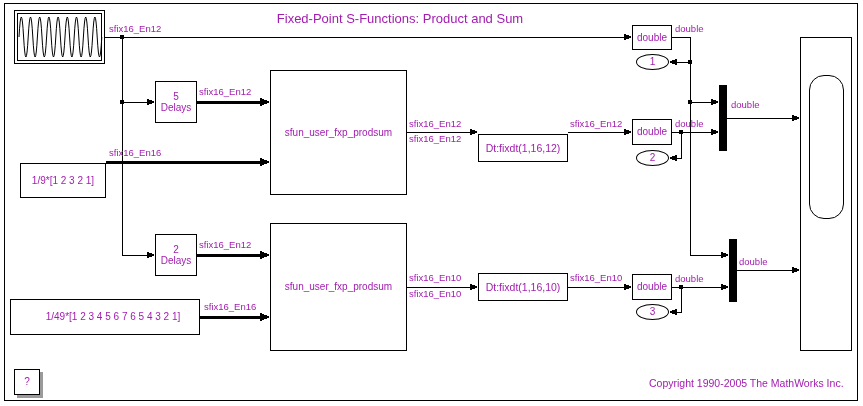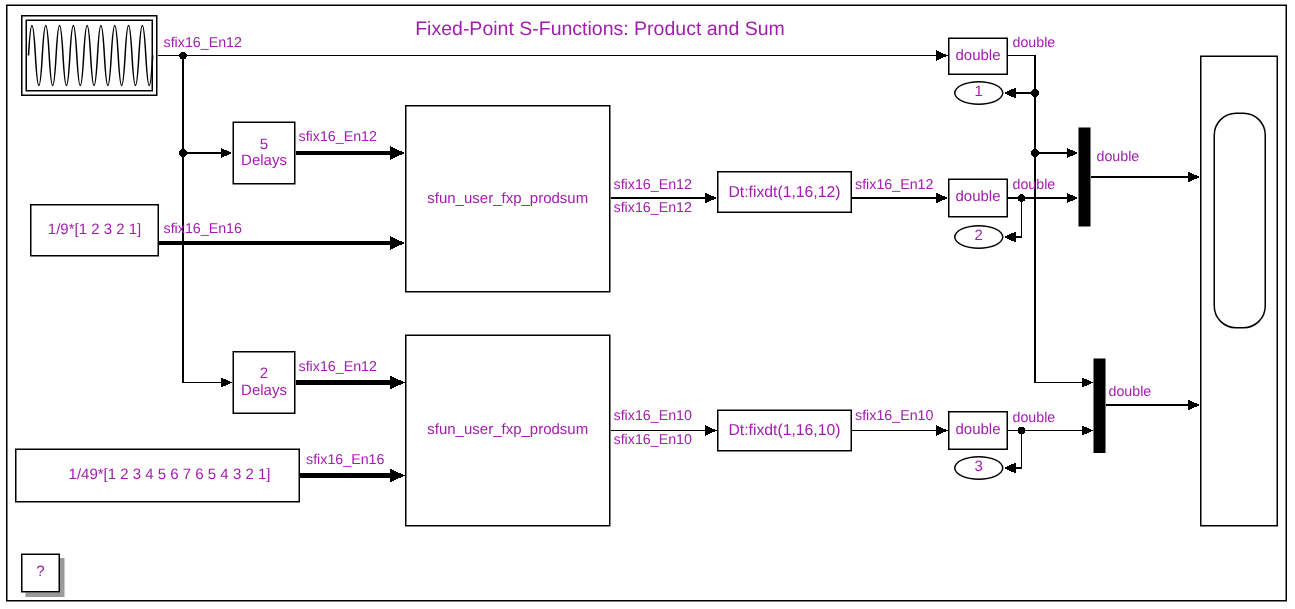--- a/index.html
+++ b/index.html
@@ -82,20 +82,21 @@
       <circle cx="122" cy="37" r="2.5"></circle>
       <circle cx="122" cy="102" r="2.5"></circle>
       <circle cx="690" cy="62" r="2.5"></circle>
       <circle cx="690" cy="102" r="2.5"></circle>
       <circle cx="681" cy="132" r="2.5"></circle>
       <circle cx="681" cy="287" r="2.5"></circle>
     </g>
   </svg>
 
   <div class="title">Fixed-Point S-Functions: Product and Sum</div>
+  <div class="copyright">Copyright 1990-2005 The MathWorks Inc.</div>
 
   <div class="block" style="left:14px;top:10px;width:91px;height:54px;">
     <svg width="89" height="52" viewBox="0 0 89 52">
       <rect x="2.5" y="2.5" width="84" height="47" fill="none" stroke="#000" stroke-width="1"></rect>
       <path d="M4 26 q2.3 -40 4.6 0 q2.3 40 4.6 0 q2.3 -40 4.6 0 q2.3 40 4.6 0 q2.3 -40 4.6 0 q2.3 40 4.6 0 q2.3 -40 4.6 0 q2.3 40 4.6 0 q2.3 -40 4.6 0 q2.3 40 4.6 0 q2.3 -40 4.6 0 q2.3 40 4.6 0 q2.3 -40 4.6 0 q2.3 40 4.6 0 q2.3 -40 4.6 0 q2.3 40 4.6 0 q2.3 -40 4.6 0 q2.3 40 4.6 0" fill="none" stroke="#000" stroke-width="1"></path>
     </svg>
   </div>
 
   <div class="block small" style="left:155px;top:81px;width:42px;height:42px;">
     <div>
@@ -104,37 +105,37 @@
     </div>
   </div>
 
   <div class="block small" style="left:155px;top:234px;width:42px;height:42px;">
     <div>
       <div>2</div>
       <div>Delays</div>
     </div>
   </div>
 
-  <div class="block" style="left:20px;top:136px;width:86px;height:35px;">
+  <div class="block" style="left:20px;top:163px;width:86px;height:35px;">
     <span>1/9*[1 2 3 2 1]</span>
   </div>
 
   <div class="block" style="left:10px;top:299px;width:190px;height:36px;padding-left:16px;">
     <span>1/49*[1 2 3 4 5 6 7 6 5 4 3 2 1]</span>
   </div>
 
   <div class="block" style="left:270px;top:70px;width:137px;height:125px;">
     <span>sfun_user_fxp_prodsum</span>
   </div>
 
   <div class="block" style="left:270px;top:223px;width:137px;height:128px;">
     <span>sfun_user_fxp_prodsum</span>
   </div>
 
-  <div class="block" style="left:478px;top:114px;width:90px;height:28px;font-size:10.5px;text-align:right;">
+  <div class="block" style="left:478px;top:134px;width:90px;height:28px;font-size:10.5px;text-align:right;">
     <span>Dt:fixdt(1,16,12)</span>
   </div>
 
   <div class="block" style="left:478px;top:273px;width:90px;height:28px;font-size:10.5px;align-items:center;">
     <span>Dt:fixdt(1,16,10)</span>
   </div>
 
   <div class="block small" style="left:632px;top:25px;width:40px;height:25px;">
     <span>double</span>
   </div>

